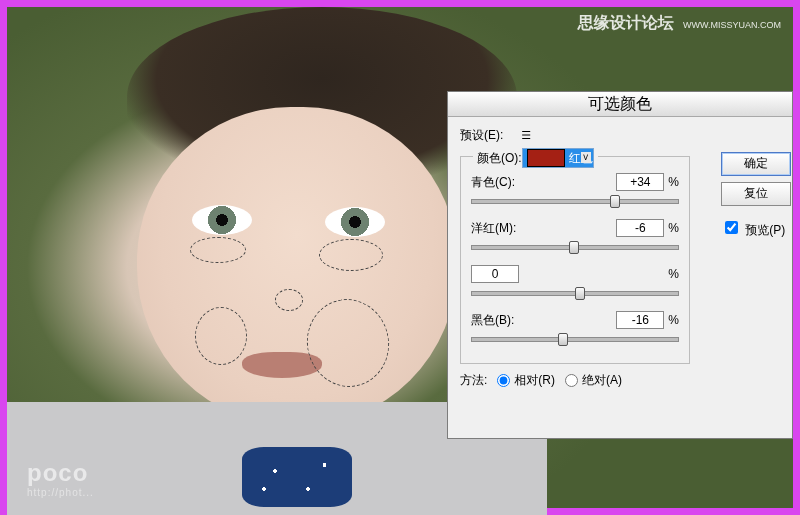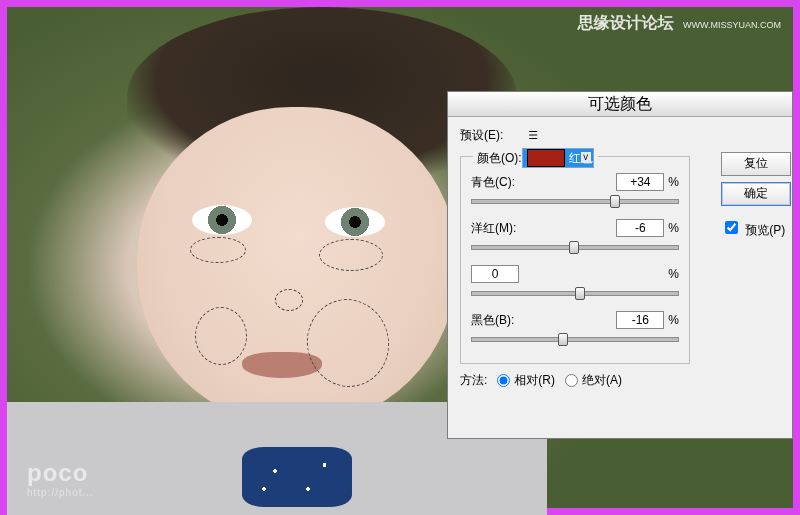--- a/index.html
+++ b/index.html
@@ -20,21 +20,21 @@
 .s5{left:300px;top:292px;width:80px;height:86px;transform:rotate(-12deg)}
 .watermark-top{position:absolute;top:6px;right:12px;font-size:12px;color:rgba(255,255,255,.85);text-align:right}
 .watermark-top .ch{font-size:16px;font-weight:bold;margin-right:6px}
 .watermark-top .en{font-size:9px}
 .wm-bl{position:absolute;left:20px;bottom:10px;color:rgba(255,255,255,.6);font-size:24px;font-weight:bold;letter-spacing:1px}
 .wm-bl .sub{display:block;font-size:10px;font-weight:normal;opacity:.8}
 .dialog{position:absolute;right:0;top:84px;width:346px;height:348px;background:#f0f0f0;border:1px solid #7c7c7c;box-sizing:border-box}
 .dlg-head{height:24px;background:linear-gradient(#fff,#dcdcdc);border-bottom:1px solid #a8a8a8;text-align:center;line-height:24px;font-size:16px}
 .dlg-body{position:relative;padding:10px 8px 8px 12px;height:calc(100% - 24px);box-sizing:border-box}
 .row{display:flex;align-items:center;margin-bottom:12px}
-.row label{margin-right:17px}
+.row label{margin-right:10px}
 .sel-input{height:20px;border:1px solid #888;background:#fff;padding:0 4px}
 .preset-row{position:relative}
 .preset-sel{flex:1;max-width:146px}
 .preset-icon{margin-left:8px;font-size:11px}
 .group{border:1px solid #bcbcbc;padding:10px 10px 6px;position:relative;margin-top:4px;width:208px}
 .group-title{position:absolute;top:-9px;left:12px;background:#f0f0f0;padding:0 4px;display:flex;align-items:center}
 .color-swatch{display:inline-block;width:36px;height:16px;background:#a42014;border:1px solid #000;margin:0 4px;vertical-align:middle}
 .color-sel{display:inline-flex;align-items:flex-end;border:1px solid #7aa7d6;background:#298ee9;color:#fff;height:18px;padding-right:0;position:relative;font-size:12px}
 .color-sel .caret{position:absolute;right:2px;top:3px;color:#000;background:#e8e8e8;padding:0 2px;font-size:10px}
 .slider-row{margin:6px 0 12px}
@@ -81,22 +81,22 @@
     <span>poco</span>
     <span class="sub">http://phot...</span>
   </div>
 
   <div class="dialog">
     <div class="dlg-head">可选颜色</div>
     <div class="dlg-body">
 
       <div class="side">
         <div class="side-inner">
+          <div class="btn primary">确定</div>
           <div class="btn">复位</div>
-          <div class="btn primary">确定</div>
           <div class="chk-row">
             <input type="checkbox" checked="" class="chk" style="">
             <span>预览(P)</span>
           </div>
         </div>
       </div>
 
       <div class="row preset-row" style="width:230px">
         <label>预设(E):</label>
         <span class="preset-icon">☰</span>

